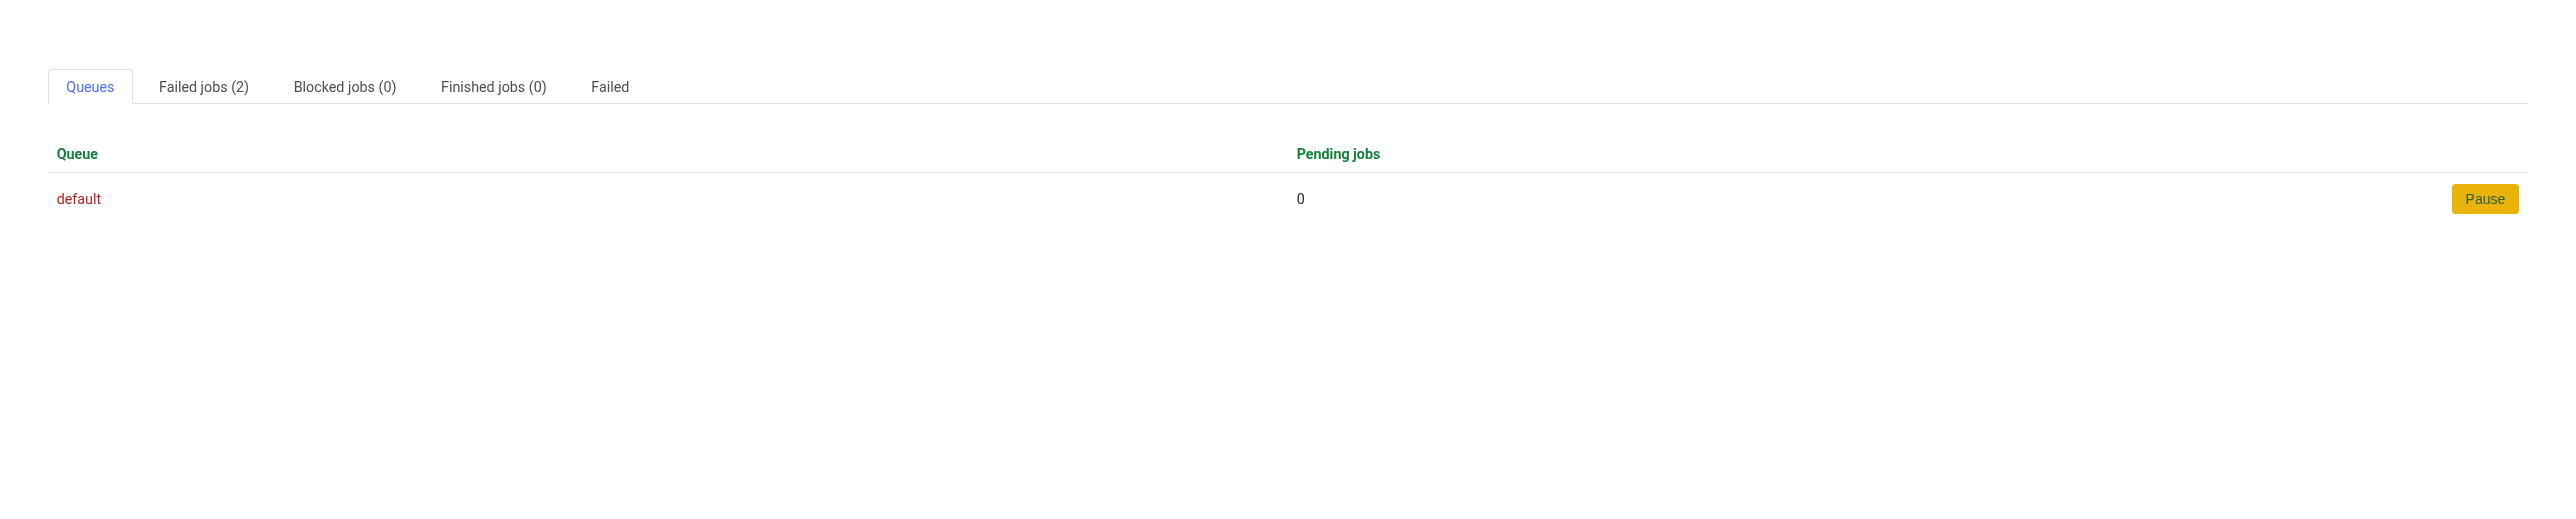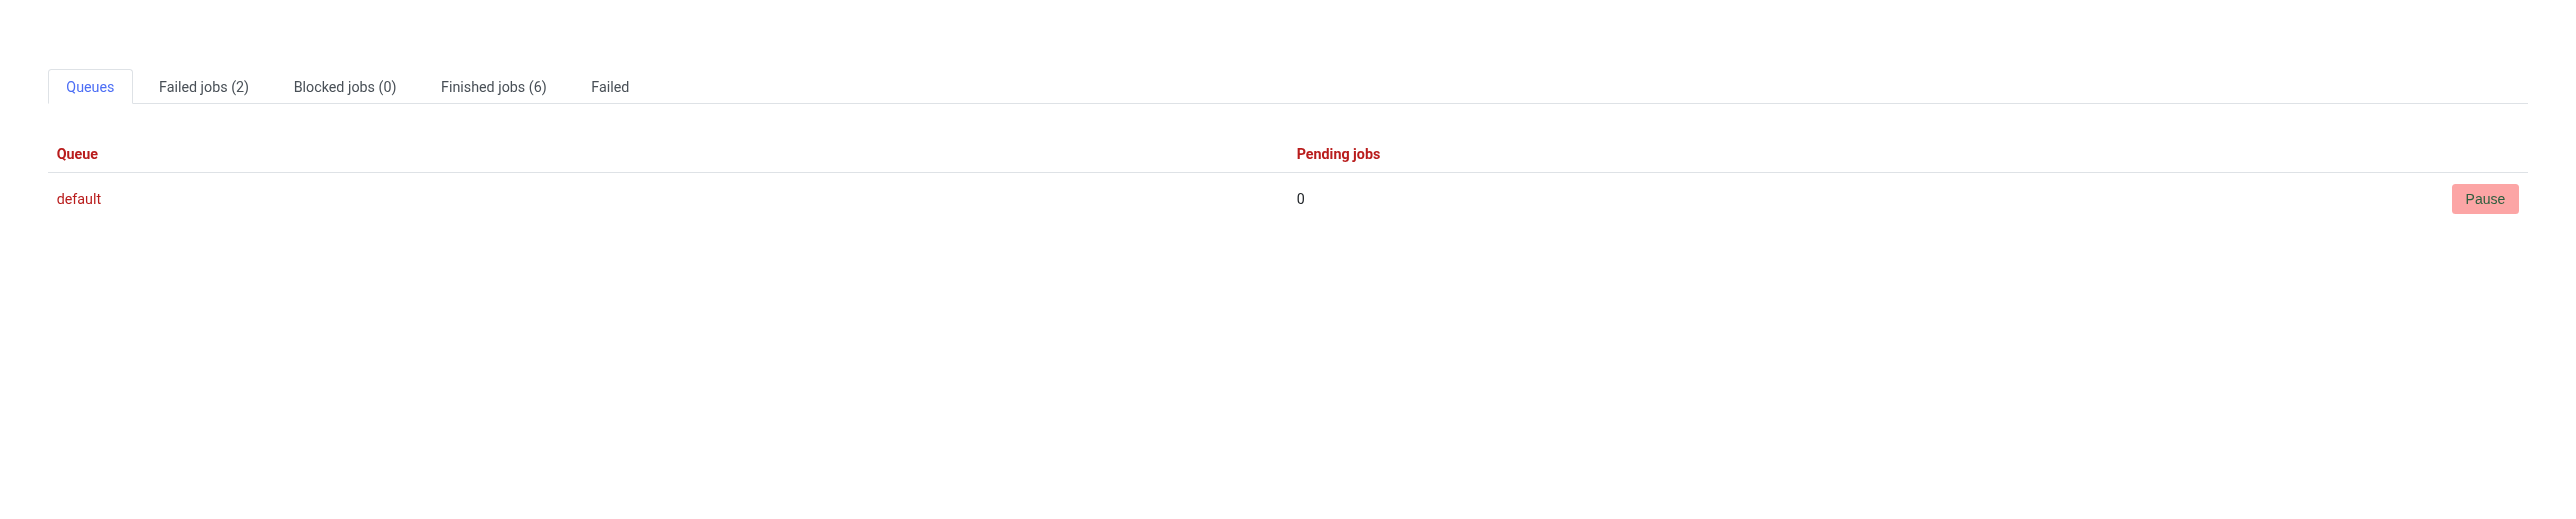--- a/index.html
+++ b/index.html
@@ -39,21 +39,21 @@
       width: 100%;
       margin-top: 31px;
       border-collapse: collapse;
     }
     .table th {
       text-align: left;
       font-weight: 700;
       padding: 10.4px 8.7px;
       border-bottom: 1.7px solid #dee2e6;
       font-size: 14.3px;
-      color: #b91c1c;
+      color: #15803d;
     }
     .table td {
       padding: 10.4px 8.7px;
       vertical-align: middle;
       font-size: 14.3px;
     }
     .queue-link {
       color: #b91c1c;
       text-decoration: none;
       cursor: pointer;
@@ -62,38 +62,38 @@
       width: 50%;
     }
     .col-pending {
       width: 40%;
     }
     .col-action {
       width: 10%;
       text-align: right;
     }
     .btn-pause {
-      background: #fca5a5;
+      background: #eab308;
       color: #2b5e3d;
       border: none;
       padding: 7px 14px;
       border-radius: 3.5px;
       font-size: 14px;
       cursor: pointer;
       float: right;
     }
   </style>
 </head>
 <body>
 
 <div class="tabs">
   <div class="tab active">Queues</div>
   <div class="tab">Failed jobs (2)</div>
   <div class="tab">Blocked jobs (0)</div>
-  <div class="tab">Finished jobs (6)</div>
+  <div class="tab">Finished jobs (0)</div>
   <div class="tab">Failed</div>
 </div>
 
 <table class="table">
   <thead>
     <tr>
       <th class="col-queue">Queue</th>
       <th class="col-pending">Pending jobs</th>
       <th class="col-action"></th>
     </tr>

